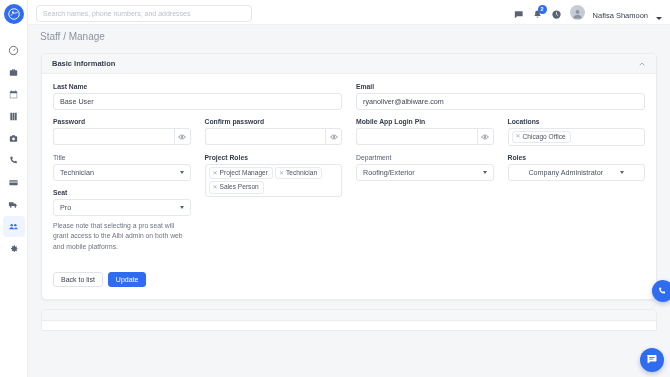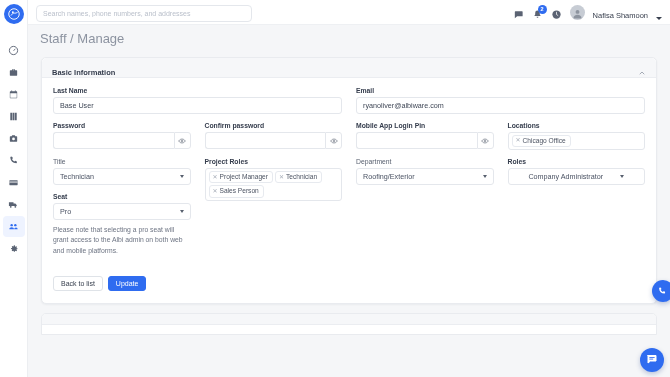--- a/index.html
+++ b/index.html
@@ -69,32 +69,32 @@
   .caret-down {
     width: 0; height: 0; border-left: 3px solid transparent;
     border-right: 3px solid transparent; border-top: 3.5px solid #39404f;
   }
 
   
   #content {
     position: absolute; left: 28px; top: 25px; right: 0; bottom: 0;
     background: #f5f6f8; overflow: hidden; padding: 0;
   }
-  #breadcrumb { font-size: 13px; color: #8c93a0; margin: 6px 0 0 12px; }
+  #breadcrumb { font-size: 10px; color: #8c93a0; margin: 6px 0 0 12px; }
   #page-title { font-size: 14.5px; font-weight: bold; color: #1d2636; margin: 3px 0 0 12px; letter-spacing: -0.2px; }
 
   .card {
     margin: 11px 13px 0 13px; background: #fff;
     border: 1px solid #e9ebef; border-radius: 5px;
     box-shadow: 0 1px 2px rgba(20,30,55,.05);
   }
   .card-header {
     height: 20px; background: #f6f7f9; border-bottom: 1px solid #ebedf1;
     border-radius: 5px 5px 0 0;
-    display: flex; align-items: flex-end; padding: 0 10px;
+    display: flex; align-items: center; padding: 0 10px;
   }
   .card-header-title { font-size: 7.5px; font-weight: bold; color: #343c4c; }
   .chevron-up { margin-left: auto; color: #8f96a3; display: flex; }
   .chevron-up svg { width: 8px; height: 8px; display: block; }
   .card-body { padding: 9px 11px 12px 11px; }
 
   .grid-row { display: flex; gap: 14px; }
   .col { flex: 1 1 0; min-width: 0; }
 
   .field { margin-bottom: 8px; }

